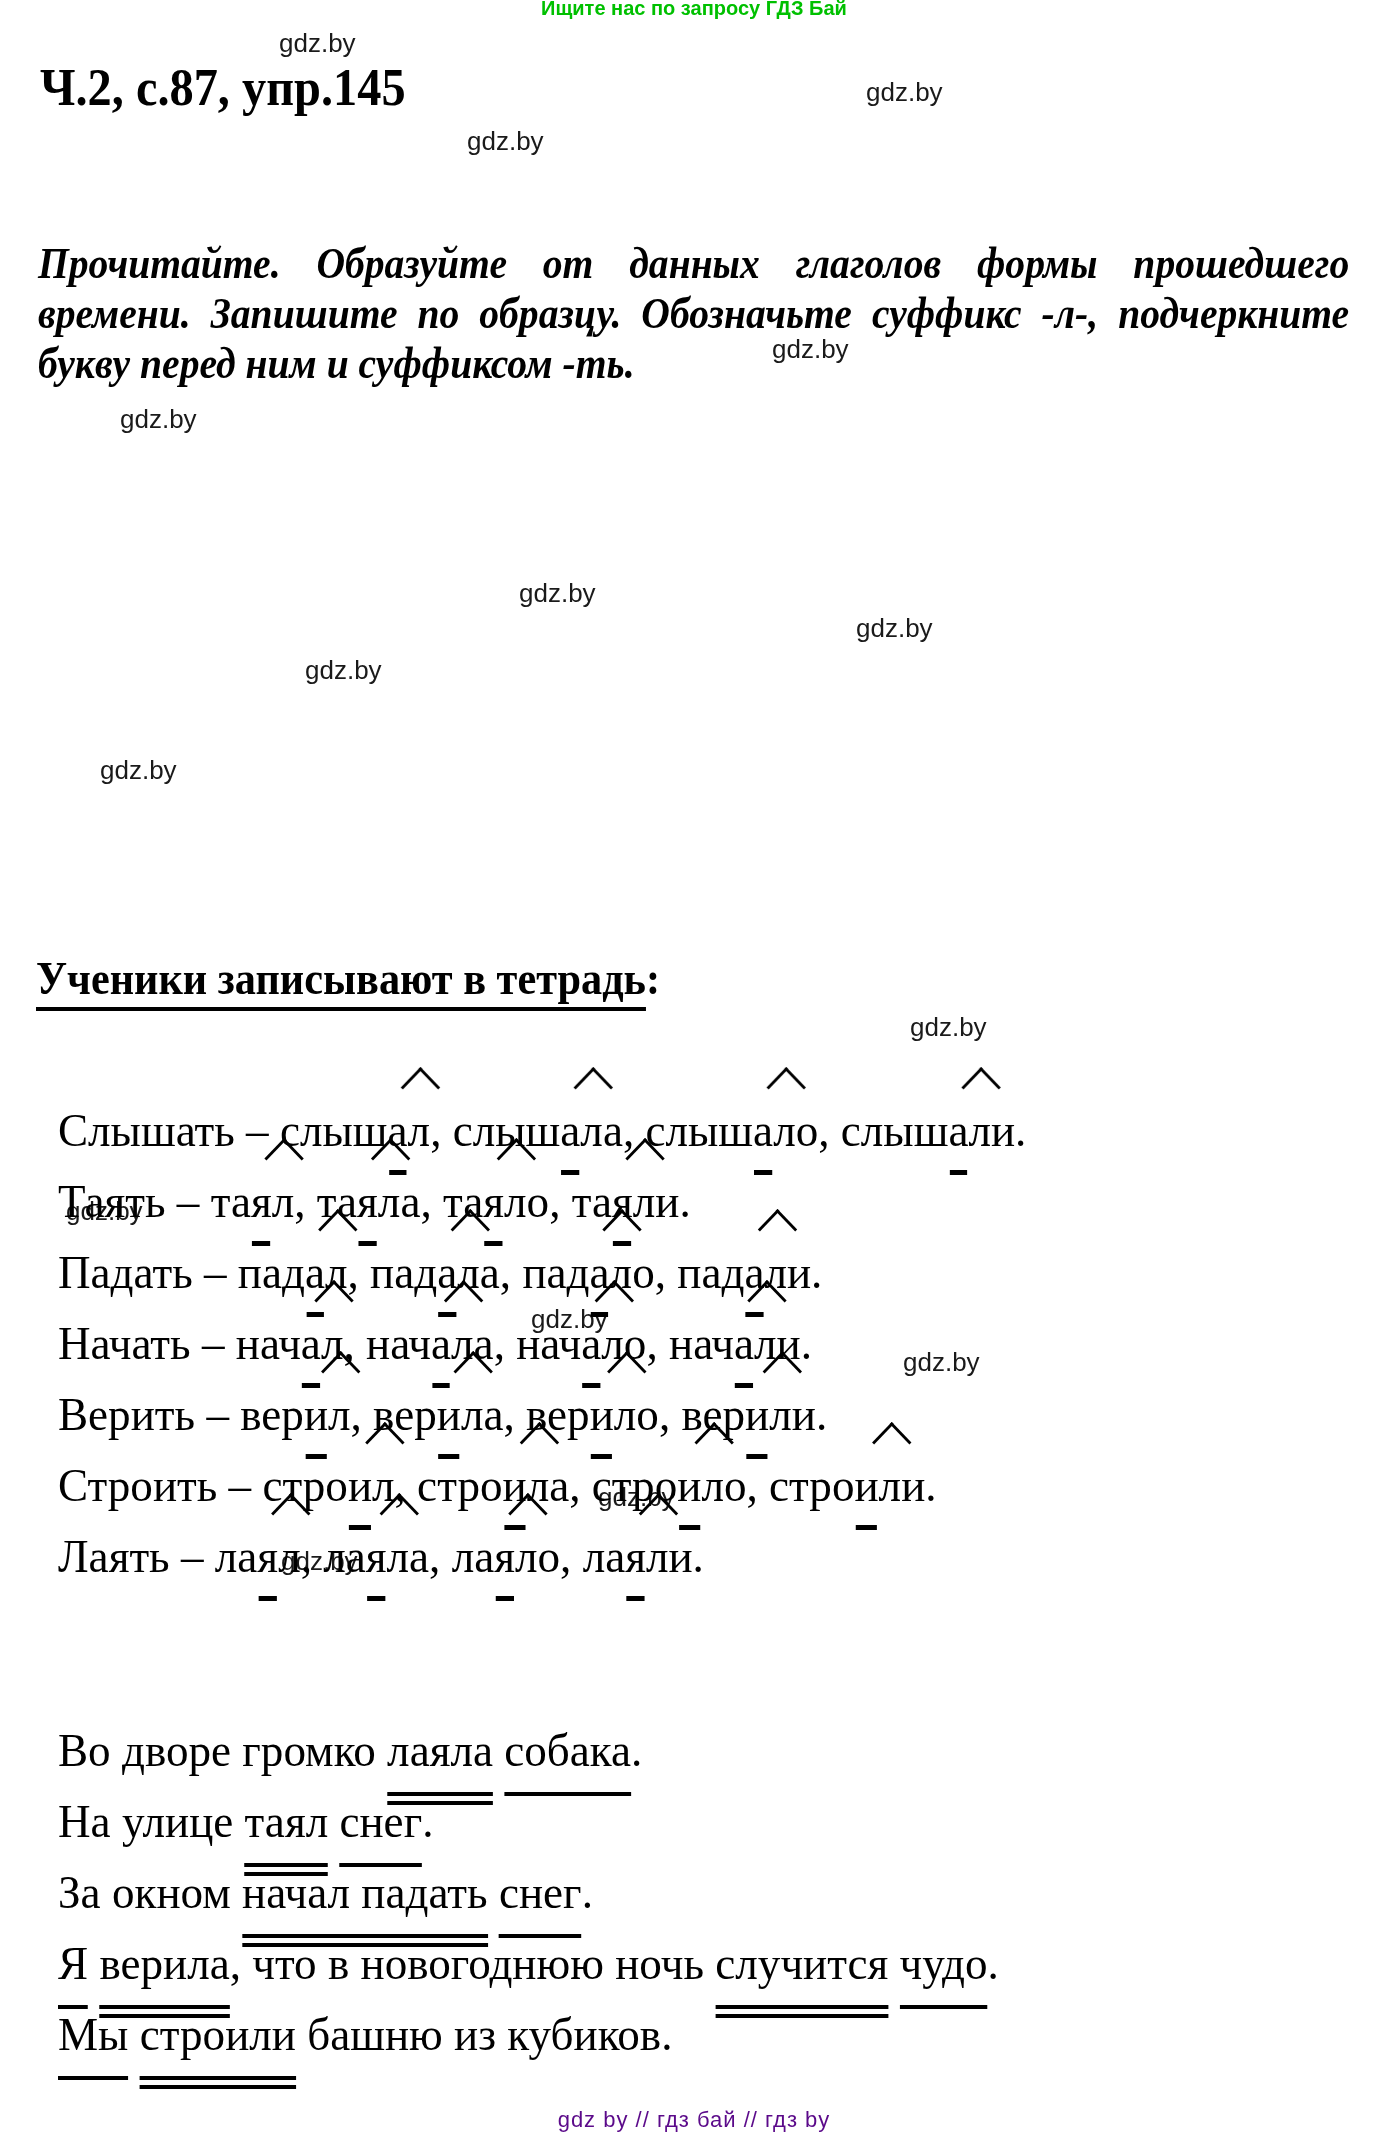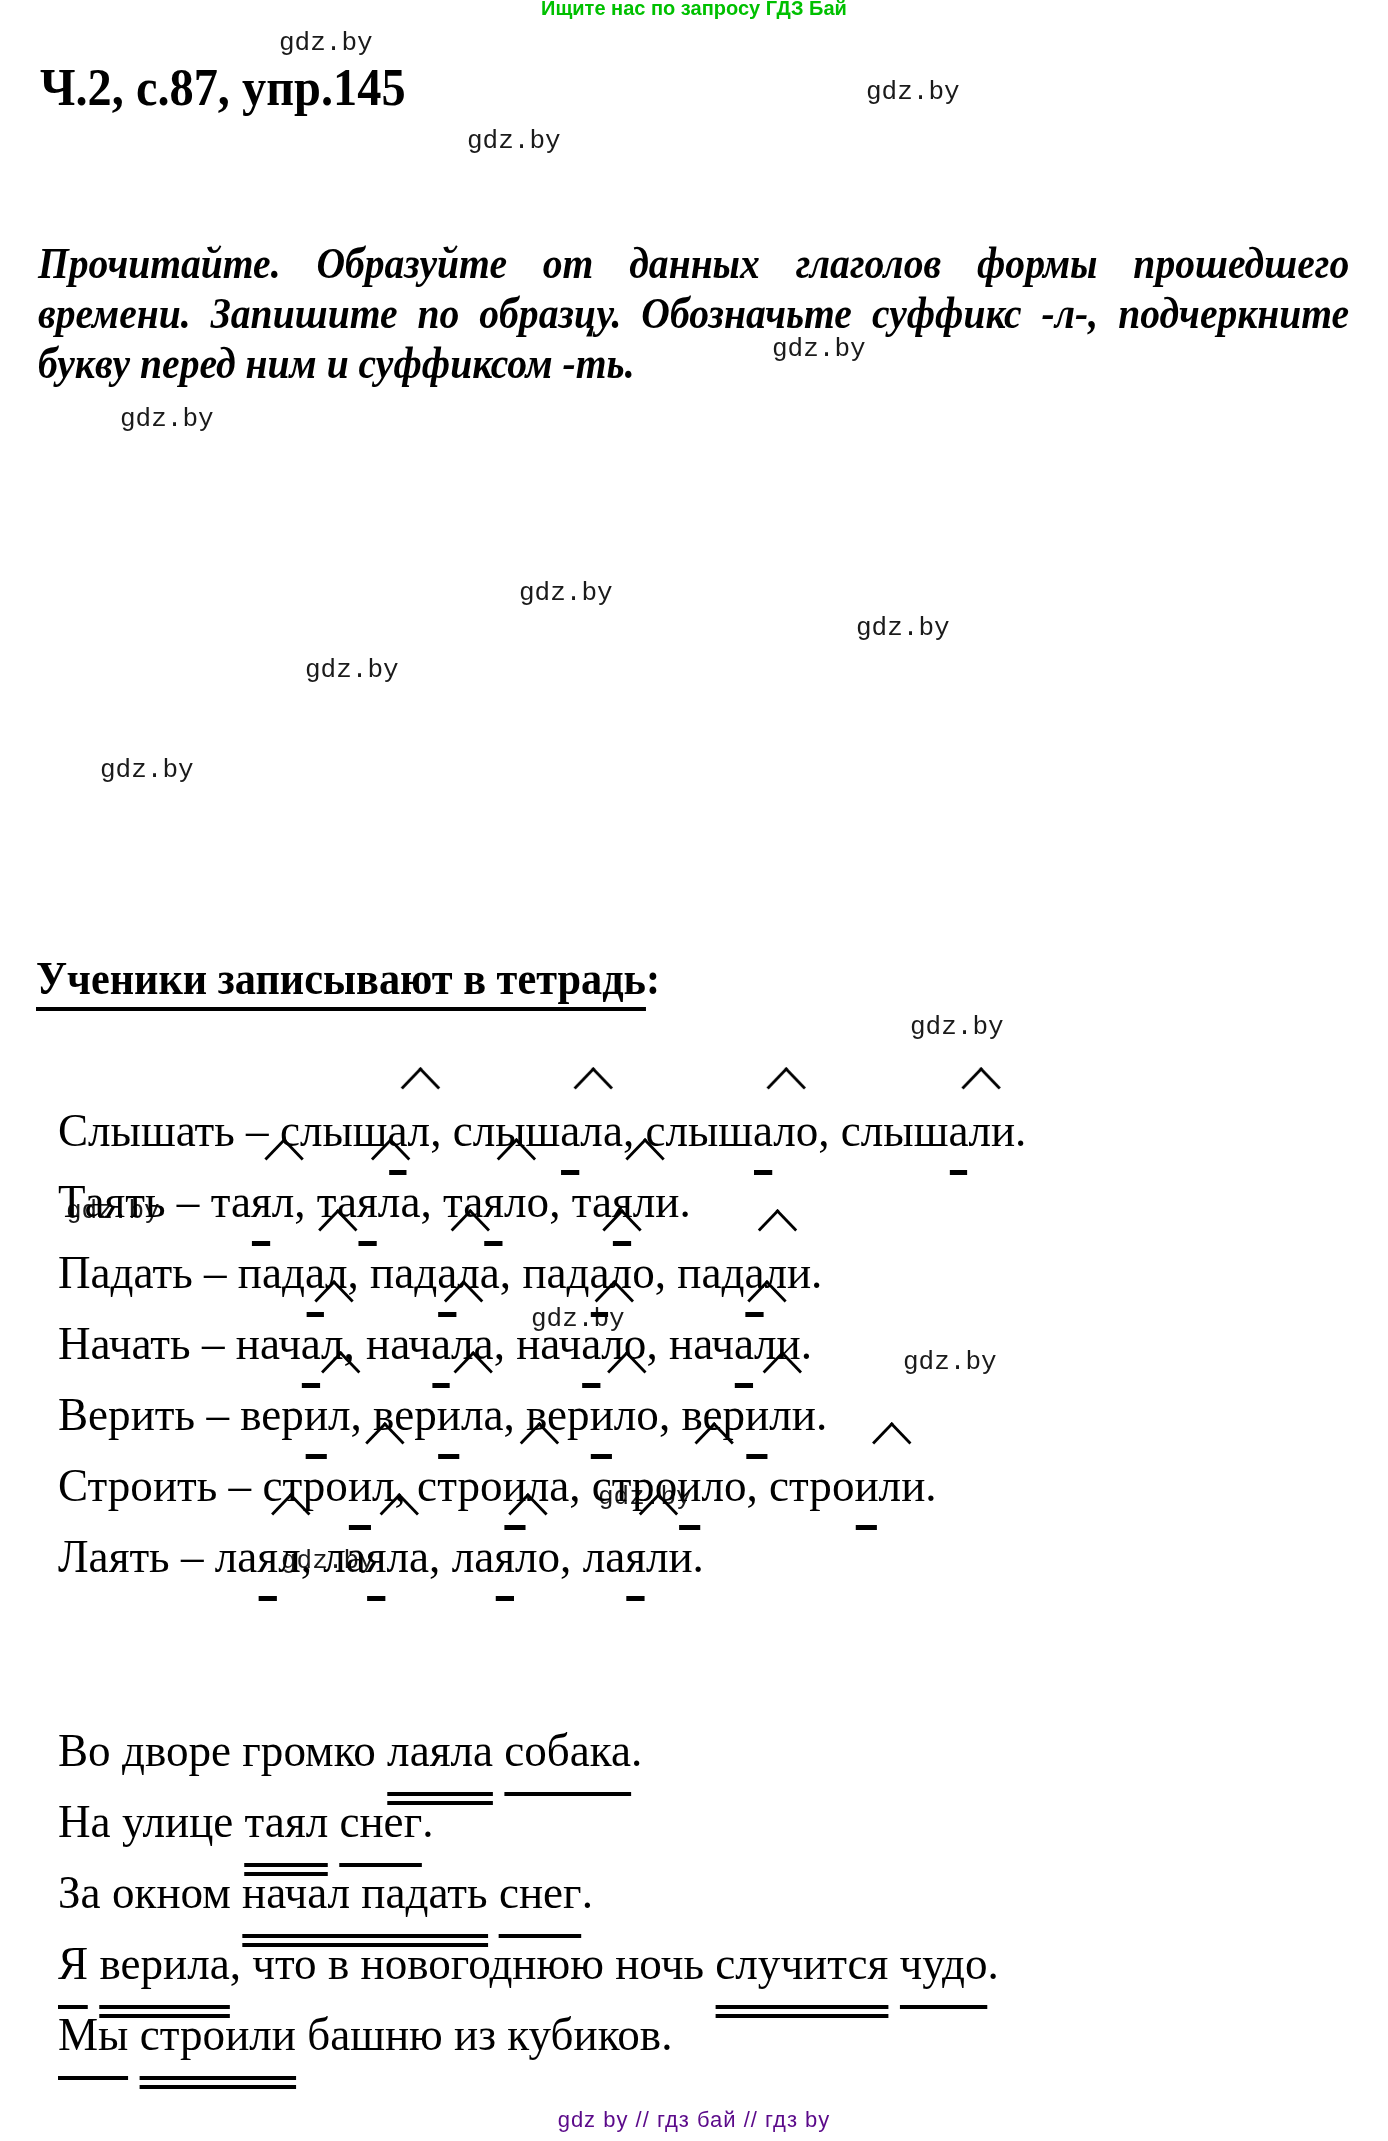--- a/index.html
+++ b/index.html
@@ -8,21 +8,21 @@
     background:#ffffff;
     font-family:"Liberation Serif", serif;
     color:#000;
     position:relative;
     overflow:hidden;
   }
 
   
   .wm{
     position:absolute;
-    font-family:Liberation Mono, monospace;
+    font-family:Liberation Sans, sans-serif;
     font-size:25px;
     color:#1a1a1a;
     white-space:nowrap;
     pointer-events:none;
   }
 
   .topbanner{
     position:absolute;
     top:-3px;left:0;width:100%;
     text-align:center;

